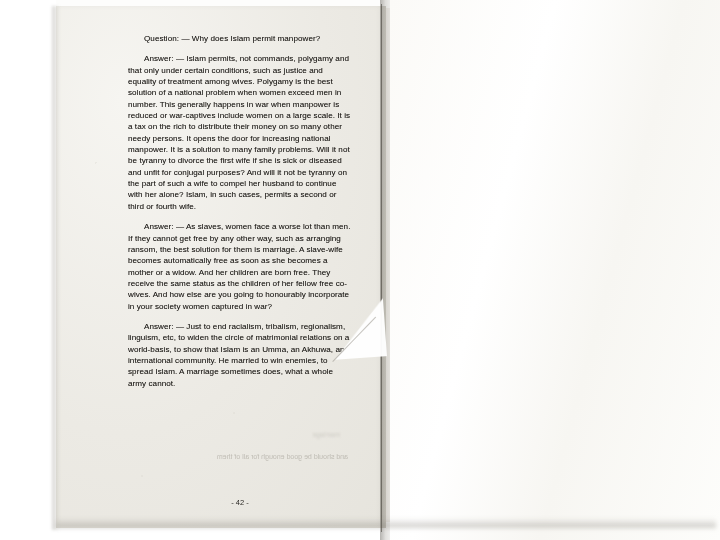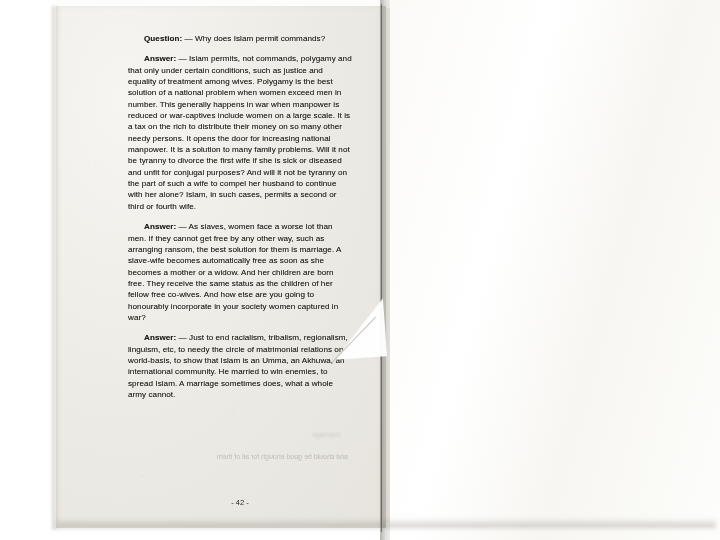--- a/index.html
+++ b/index.html
@@ -137,21 +137,21 @@
     letter-spacing: 0.05px;
     text-align: left;
   }
   .para {
     margin: 0 0 9px 0;
   }
   .para.qa {
     text-indent: 16px;
   }
   .lbl {
-    font-weight: bold;
+    font-weight: normal;
   }
 
   
   .text-col {
     text-shadow: 0 0 0.4px rgba(60,56,50,0.45);
   }
 
   .folio {
     position: absolute;
     left: 128px;
@@ -200,29 +200,29 @@
   <div class="bed-left"></div>
   <div class="bed-bottom"></div>
 
   <div class="page-leaf">
     <div class="speckle"></div>
   </div>
   <div class="edge-shadow-left"></div>
 
   <div class="text-col">
 
-    <p class="para qa"><span class="lbl">Question:</span> <span>— Why does Islam permit commands?</span></p>
+    <p class="para qa"><span class="lbl">Question:</span> <span>— Why does Islam permit manpower?</span></p>
 
     <p class="para qa"><span class="lbl">Answer:</span> <span>— Islam permits, not commands, polygamy and that only under certain conditions, such as justice and equality of treatment among wives. Polygamy is the best solution of a national problem when women exceed men in number. This generally happens in war when manpower is reduced or war-captives include women on a large scale. It is a tax on the rich to distribute their money on so many other needy persons. It opens the door for increasing national manpower. It is a solution to many family problems. Will it not be tyranny to divorce the first wife if she is sick or diseased and unfit for conjugal purposes? And will it not be tyranny on the part of such a wife to compel her husband to continue with her alone? Islam, in such cases, permits a second or third or fourth wife.</span></p>
 
 
     <p class="para qa"><span class="lbl">Answer:</span> <span>— As slaves, women face a worse lot than men. If they cannot get free by any other way, such as arranging ransom, the best solution for them is marriage. A slave-wife becomes automatically free as soon as she becomes a mother or a widow. And her children are born free. They receive the same status as the children of her fellow free co-wives. And how else are you going to honourably incorporate in your society women captured in war?</span></p>
 
 
-    <p class="para qa"><span class="lbl">Answer:</span> <span>— Just to end racialism, tribalism, regionalism, linguism, etc, to needy the circle of matrimonial relations on a world-basis, to show that Islam is an Umma, an Akhuwa, an international community. He married to win enemies, to spread Islam. A marriage sometimes does, what a whole army cannot.</span></p>
+    <p class="para qa"><span class="lbl">Answer:</span> <span>— Just to end racialism, tribalism, regionalism, linguism, etc, to widen the circle of matrimonial relations on a world-basis, to show that Islam is an Umma, an Akhuwa, an international community. He married to win enemies, to spread Islam. A marriage sometimes does, what a whole army cannot.</span></p>
 
   </div>
 
   <div class="bleed2">marriage</div>
   <div class="bleed">and should be good enough for all of them</div>
 
   <div class="folio">- 42 -</div>
 
   <div class="gutter"></div>
   <div class="gutter-line"></div>

